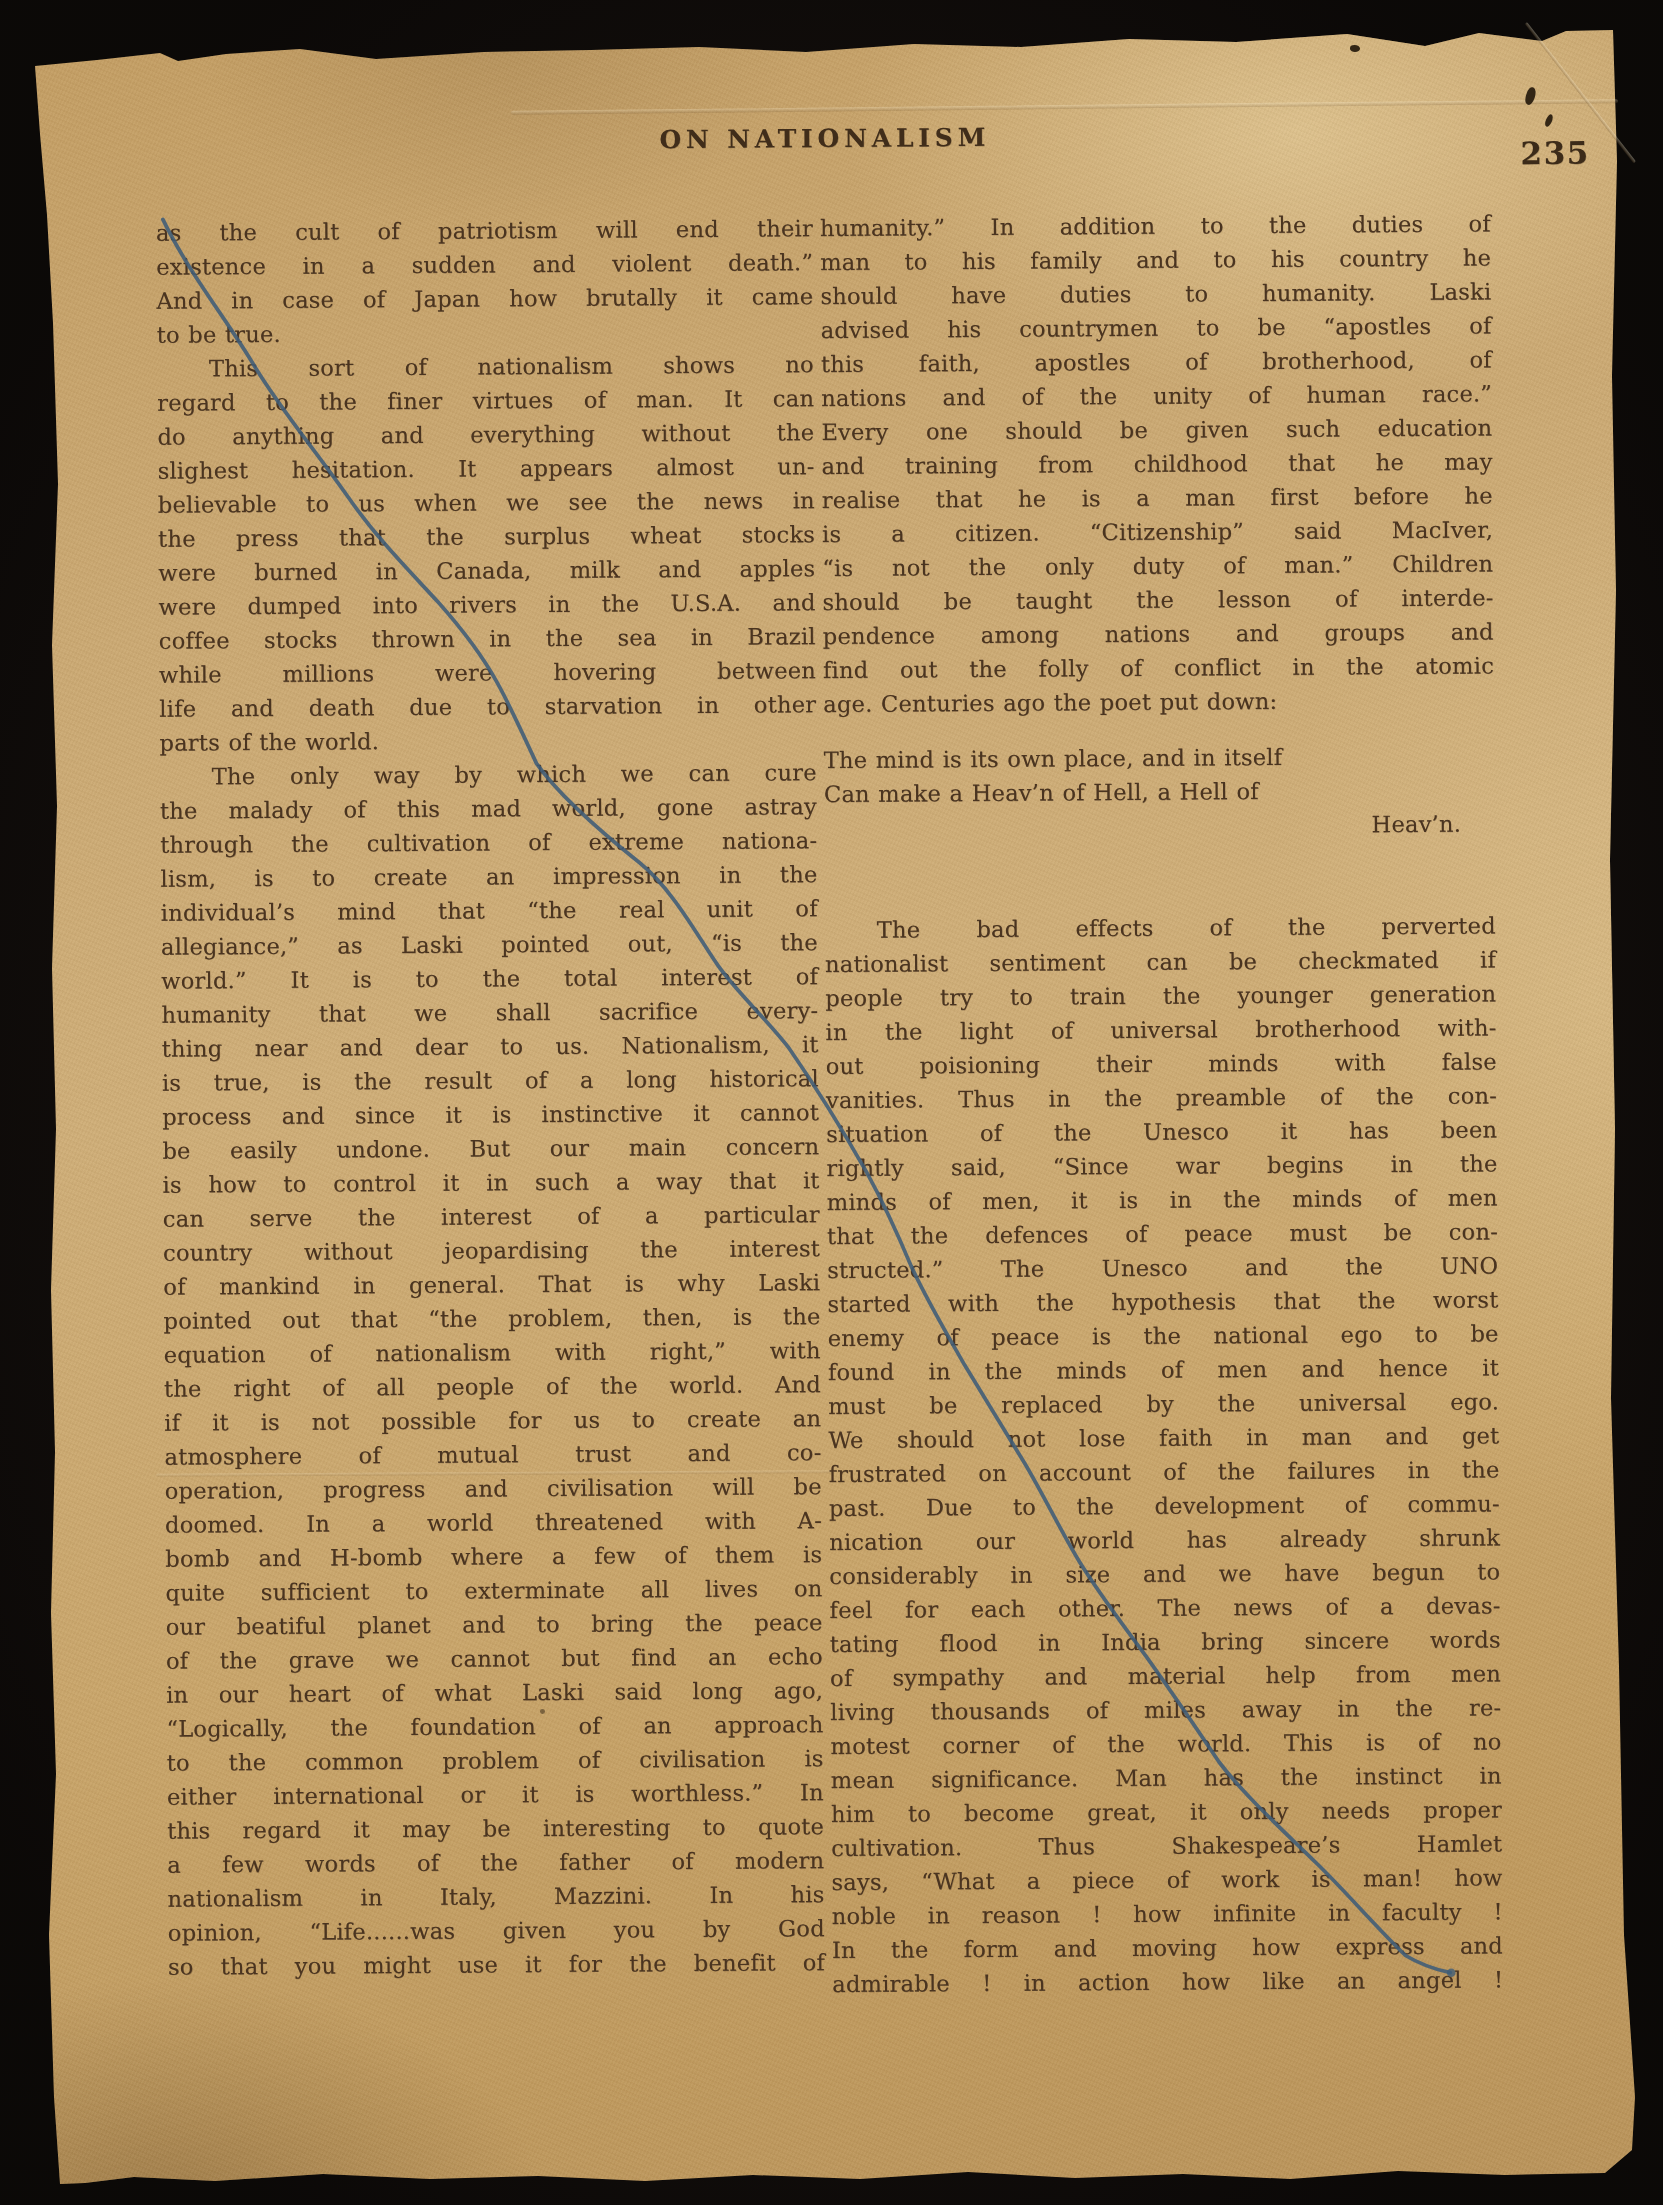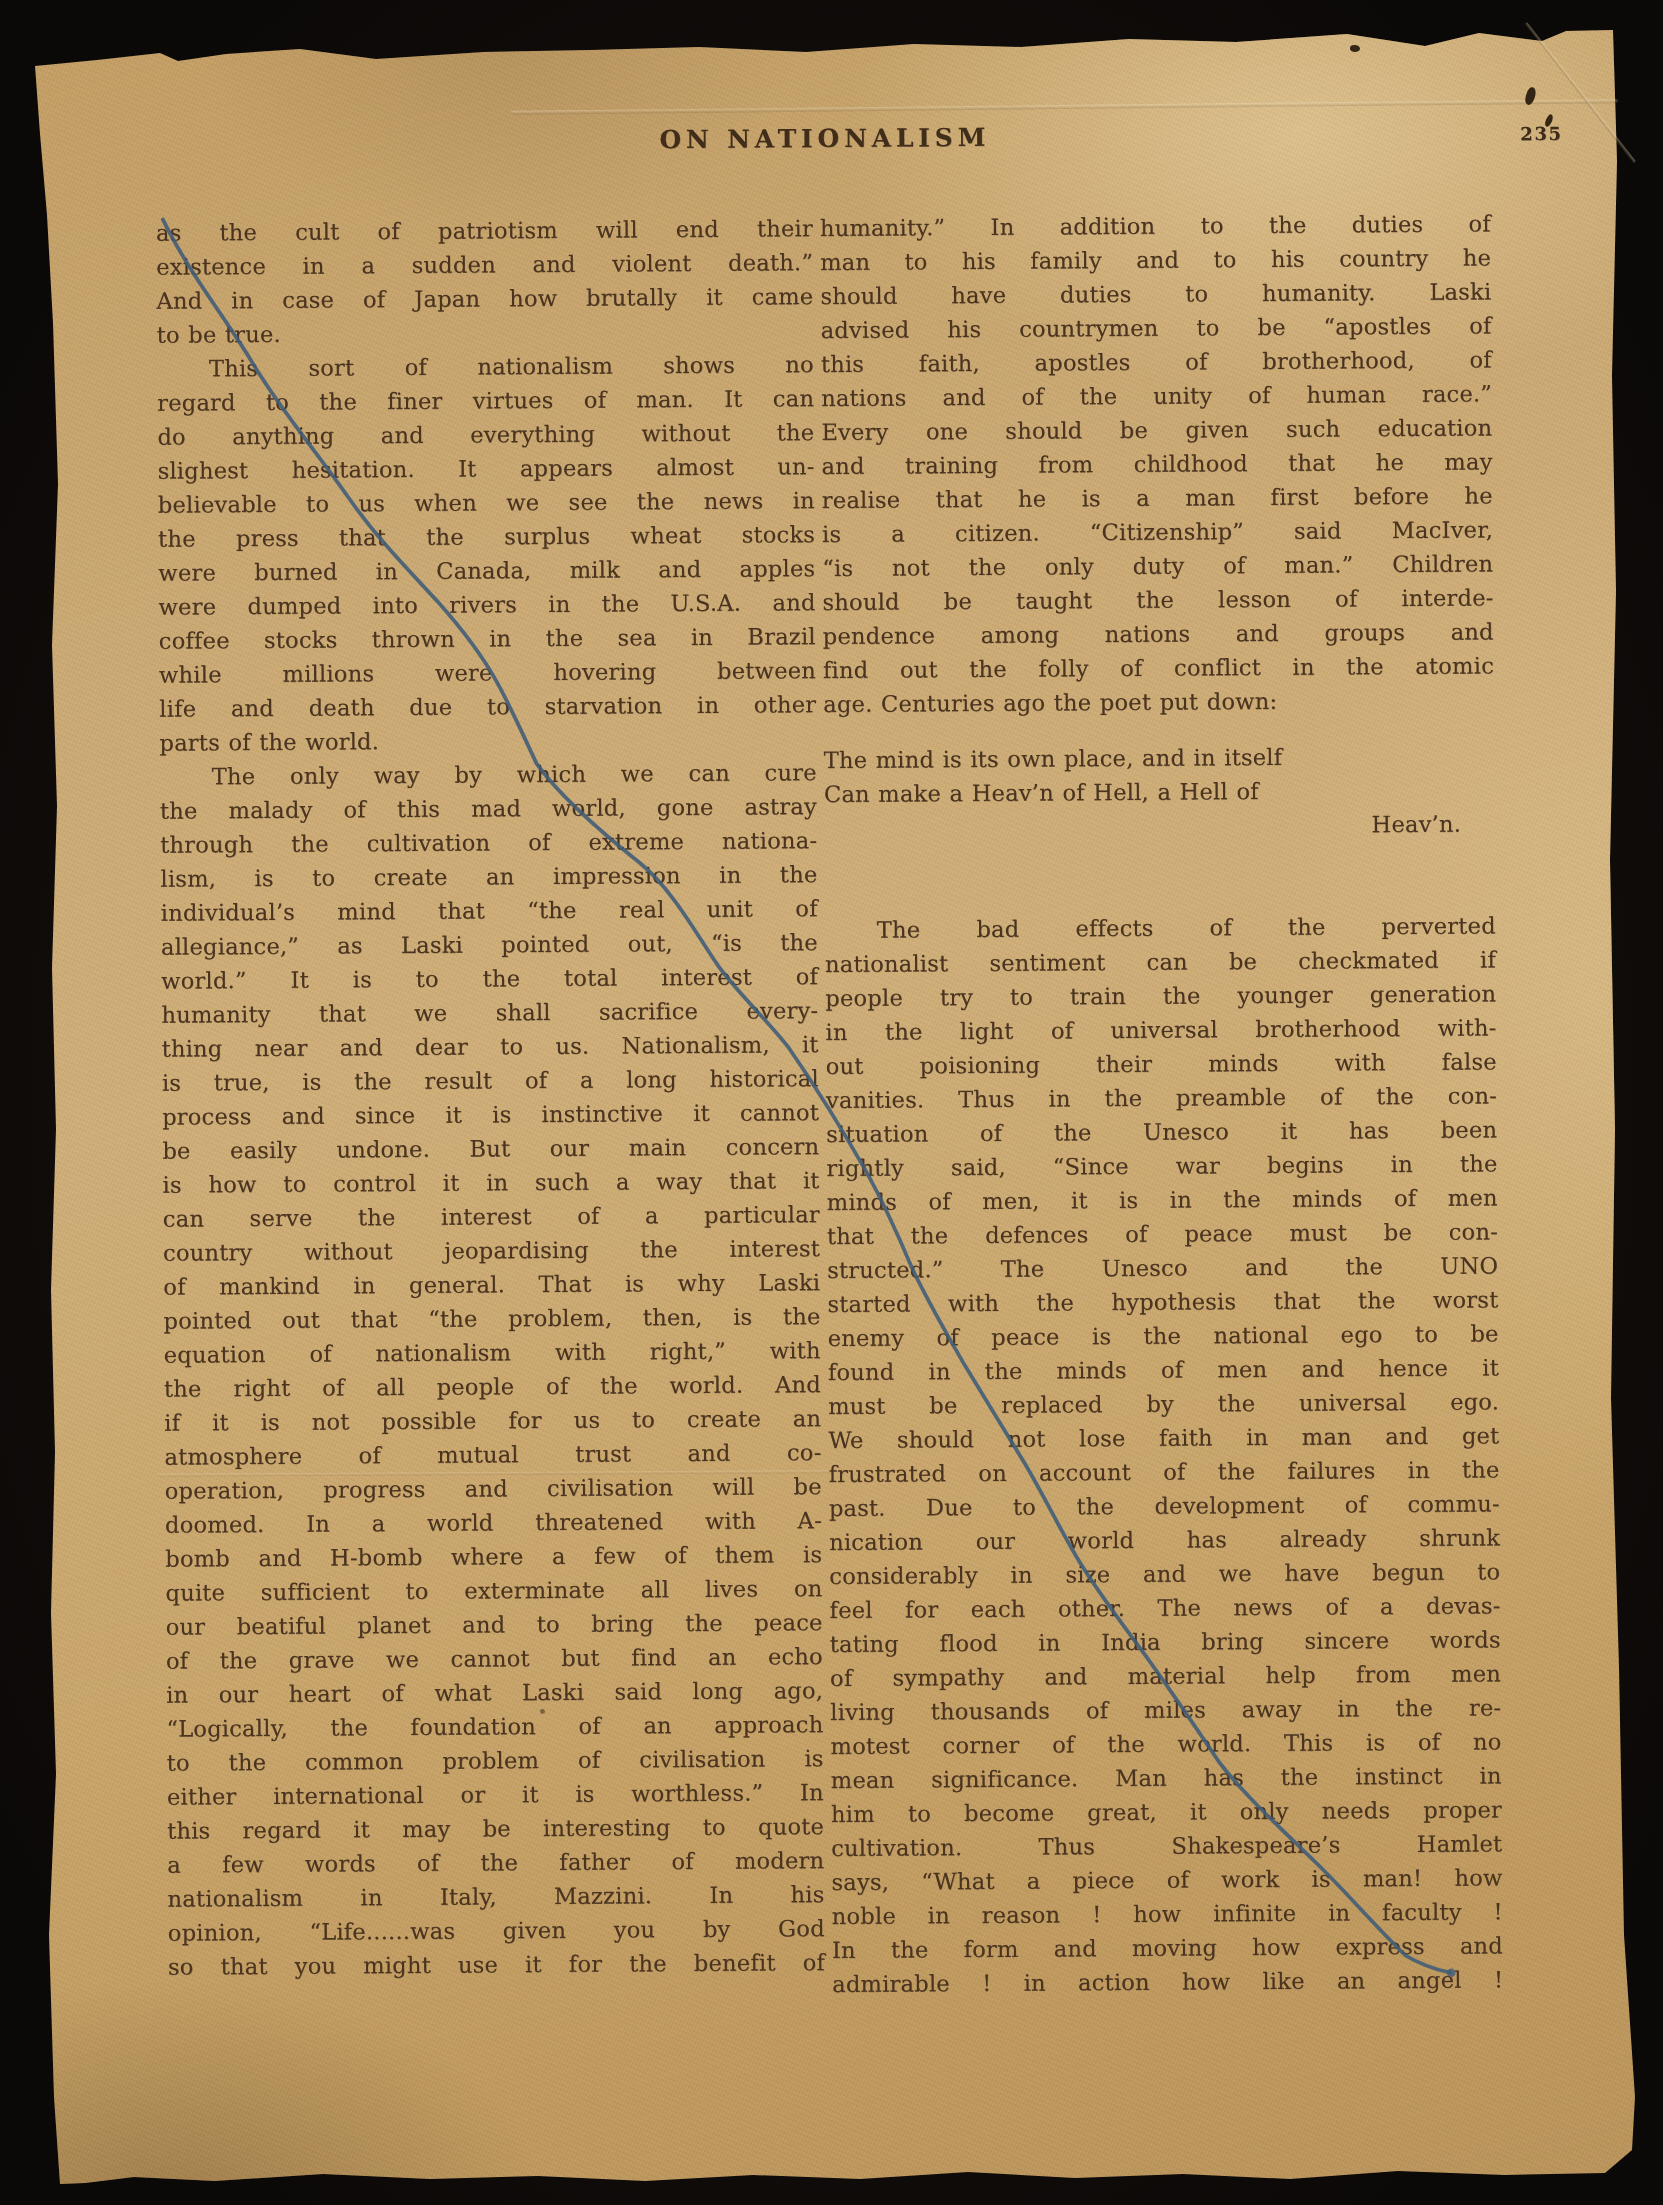--- a/index.html
+++ b/index.html
@@ -60,21 +60,21 @@
   .speck4 { left:540px; top:1709px; width:4.8px; height:4.8px; opacity:.5; }
 
   .content { position:absolute; left:0; top:0; width:1663px; height:2205px; transform:rotate(-0.4deg); transform-origin:833px 1102px; }
 
   .hdr-title {
     position:absolute; top:124px; left:0; width:1663px; text-align:center;
     font-size:25px; letter-spacing:4.8px; color:#402d1a; font-weight:bold;
     text-shadow:0.5px 0.5px 0 rgba(64,45,26,0.35);
   }
   .hdr-num {
-    position:absolute; top:128px; left:1527px; font-size:18px; color:#3c2b19;
+    position:absolute; top:140px; left:1527px; font-size:31px; color:#3c2b19;
     font-weight:bold; letter-spacing:1.6px; text-shadow:0.5px 0.5px 0 rgba(64,45,26,0.35);
   }
 
   .col { position:absolute; top:211px; }
   .col-left  { left:162px;  width:657px; }
   .col-right { left:826px; width:671px; }
   .tline {
     height:34px; line-height:34px; font-size:22.6px; color:#4a3420;
     text-align:justify; text-align-last:justify; text-justify:inter-word;
     letter-spacing:0.2px; word-spacing:1.1px;

